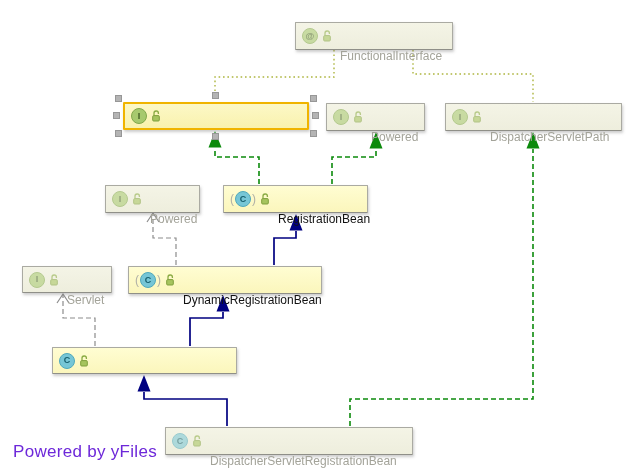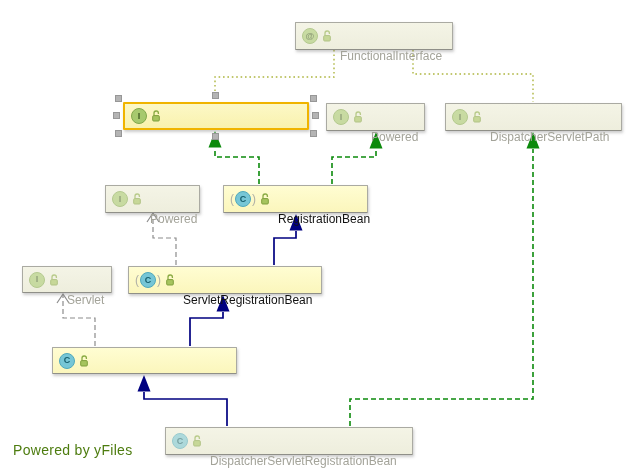--- a/index.html
+++ b/index.html
@@ -33,21 +33,21 @@
   .paren{color:#b0b0a6;font-size:12px;line-height:1;flex:0 0 auto;}
   .paren-l{margin-right:-3px;}
   .paren-r{margin-left:-3px;}
   .lock{flex:0 0 auto;display:block;}
   .label{margin-left:3px;margin-top:40px;}
   .handle{
     position:absolute;width:7px;height:7px;background:#b4b4b4;border:1px solid #979797;
     box-sizing:border-box;
   }
   #footer{
-    position:absolute;left:13px;top:442px;font-size:14px;color:#4d7c0f;
+    position:absolute;left:13px;top:442px;font-size:17px;color:#6d28d9;
     letter-spacing:.3px;
   }
 </style>
 </head>
 <body>
 
 <div id="canvas">
 
   <svg id="edges" viewBox="0 0 640 476">
 
@@ -183,21 +183,21 @@
   <div class="node n-bright" style="left:128px;top:266px;width:194px;">
     <span class="paren paren-l">(</span>
     <span class="cicon ic-abstract">
         <span>C</span>
       </span>
     <span class="paren paren-r">)</span>
     <svg class="lock" width="11" height="12" viewBox="0 0 11 12">
         <path d="M3 5.6 V3.3 A2.2 2.2 0 0 1 7.4 3.1 L7.4 4.1" fill="none" stroke="#8aab43" stroke-width="1.3"></path>
         <rect x="1.7" y="5.6" width="6.6" height="5.4" rx="1" fill="#a6c45e" stroke="#7f9f3c" stroke-width="1"></rect>
       </svg>
-    <span class="label">ServletRegistrationBean</span>
+    <span class="label">DynamicRegistrationBean</span>
   </div>
 
   <div class="node n-bright" style="left:52px;top:347px;width:185px;height:27px;">
     <span class="cicon ic-class">
         <span>C</span>
       </span>
     <svg class="lock" width="11" height="12" viewBox="0 0 11 12">
         <path d="M3 5.6 V3.3 A2.2 2.2 0 0 1 7.4 3.1 L7.4 4.1" fill="none" stroke="#8aab43" stroke-width="1.3"></path>
         <rect x="1.7" y="5.6" width="6.6" height="5.4" rx="1" fill="#a6c45e" stroke="#7f9f3c" stroke-width="1"></rect>
       </svg>

